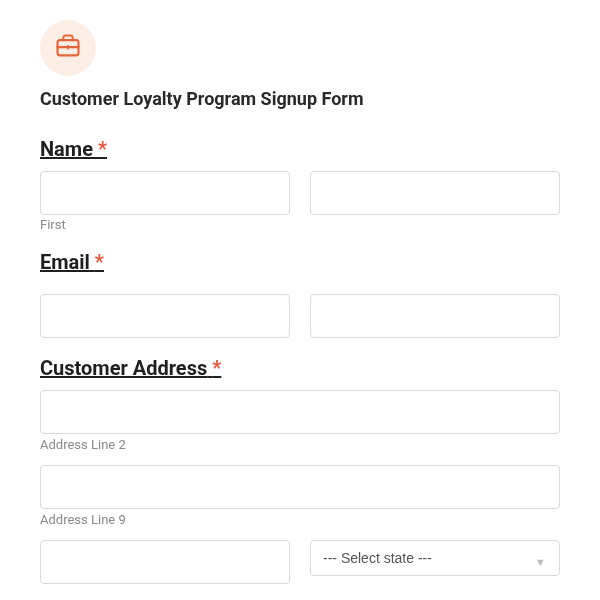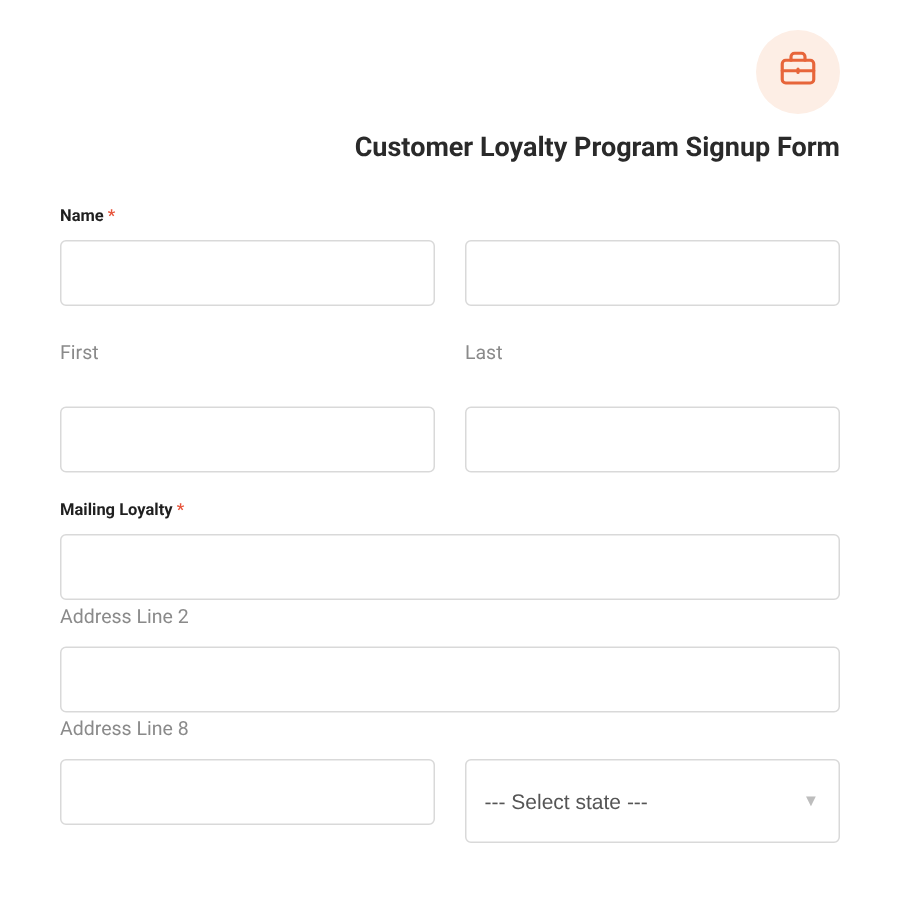--- a/index.html
+++ b/index.html
@@ -7,44 +7,45 @@
     font-family: -apple-system, BlinkMacSystemFont, "Segoe UI", Roboto, Arial, sans-serif;
     background: #fff;
     width: 600px;
     height: 600px;
     overflow: hidden;
   }
   .container {
     padding: 20px 40px 0 40px;
   }
   .header {
-    text-align: right;
+    text-align: left;
     margin-bottom: 28px;
   }
   .icon-circle {
     width: 56px;
     height: 56px;
     border-radius: 50%;
     background: #fdeee5;
     display: inline-flex;
     align-items: center;
     justify-content: center;
     margin-bottom: 12px;
   }
   .title {
     font-size: 18px;
     font-weight: 700;
     color: #2a2a2a;
   }
   .field-label {
-    font-size: 11px;
+    font-size: 20px;
     font-weight: 700;
     color: #1f1f1f;
     margin-bottom: 10px;
     display: block;
+    text-decoration: underline;
   }
   .req { color: #e7553c; font-weight: 700; }
   .row {
     display: flex;
     gap: 20px;
     margin-bottom: 8px;
   }
   .col {
     flex: 1;
     display: flex;
@@ -55,36 +56,36 @@
     height: 44px;
     border: 1px solid #d9d9d9;
     border-radius: 4px;
     padding: 0 12px;
     font-size: 14px;
     background: #fff;
   }
   .sublabel {
     font-size: 13px;
     color: #8a8a8a;
-    margin-top: 24px;
+    margin-top: 2px;
   }
   .section {
     margin-bottom: 18px;
   }
   .full {
     width: 100%;
     margin-bottom: 6px;
   }
   .select-wrap {
     position: relative;
     flex: 1;
   }
   .select {
     width: 100%;
-    height: 56px;
+    height: 36px;
     border: 1px solid #d9d9d9;
     border-radius: 4px;
     padding: 0 36px 0 12px;
     font-size: 14px;
     background: #fff;
     appearance: none;
     color: #555;
     cursor: pointer;
   }
   .caret {
@@ -121,50 +122,55 @@
       <span>Name</span>
       <span class="req">*</span>
     </label>
     <div class="row">
       <div class="col">
         <input class="input" type="text" style="">
         <span class="sublabel">First</span>
       </div>
       <div class="col">
         <input class="input" type="text" style="">
-        <span class="sublabel">Last</span>
       </div>
     </div>
   </div>
 
   <div class="section">
     <div class="row" style="margin-bottom:10px;">
+      <div class="col">
+        <label class="field-label">
+          <span>Email</span>
+          <span class="req">*</span>
+        </label>
+      </div>
     </div>
     <div class="row">
       <div class="col">
         <input class="input" type="text" style="">
       </div>
       <div class="col">
         <input class="input" type="text" style="">
       </div>
     </div>
   </div>
 
   <div class="section">
     <label class="field-label">
-      <span>Mailing Loyalty</span>
+      <span>Customer Address</span>
       <span class="req">*</span>
     </label>
     <div class="full">
       <input class="input" type="text" style="">
       <span class="sublabel">Address Line 2</span>
     </div>
     <div class="full" style="margin-top:12px;">
       <input class="input" type="text" style="">
-      <span class="sublabel">Address Line 8</span>
+      <span class="sublabel">Address Line 9</span>
     </div>
     <div class="row" style="margin-top:12px;">
       <div class="col">
         <input class="input" type="text" style="">
       </div>
       <div class="select-wrap">
         <select class="select">
           <option>--- Select state ---</option>
         </select>
         <span class="caret">▼</span>

